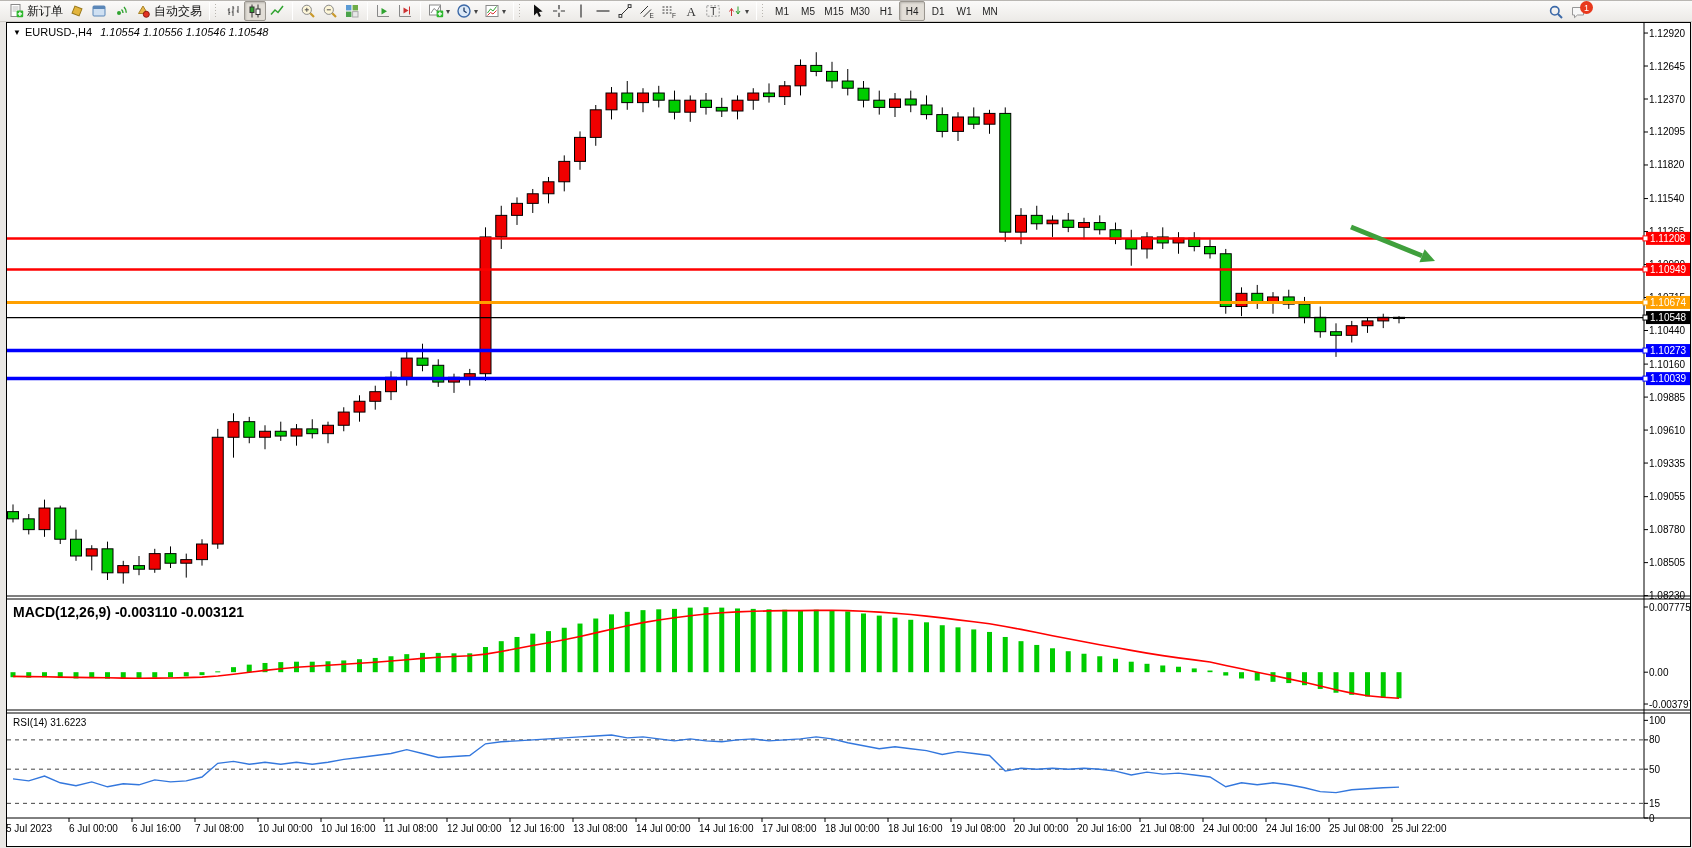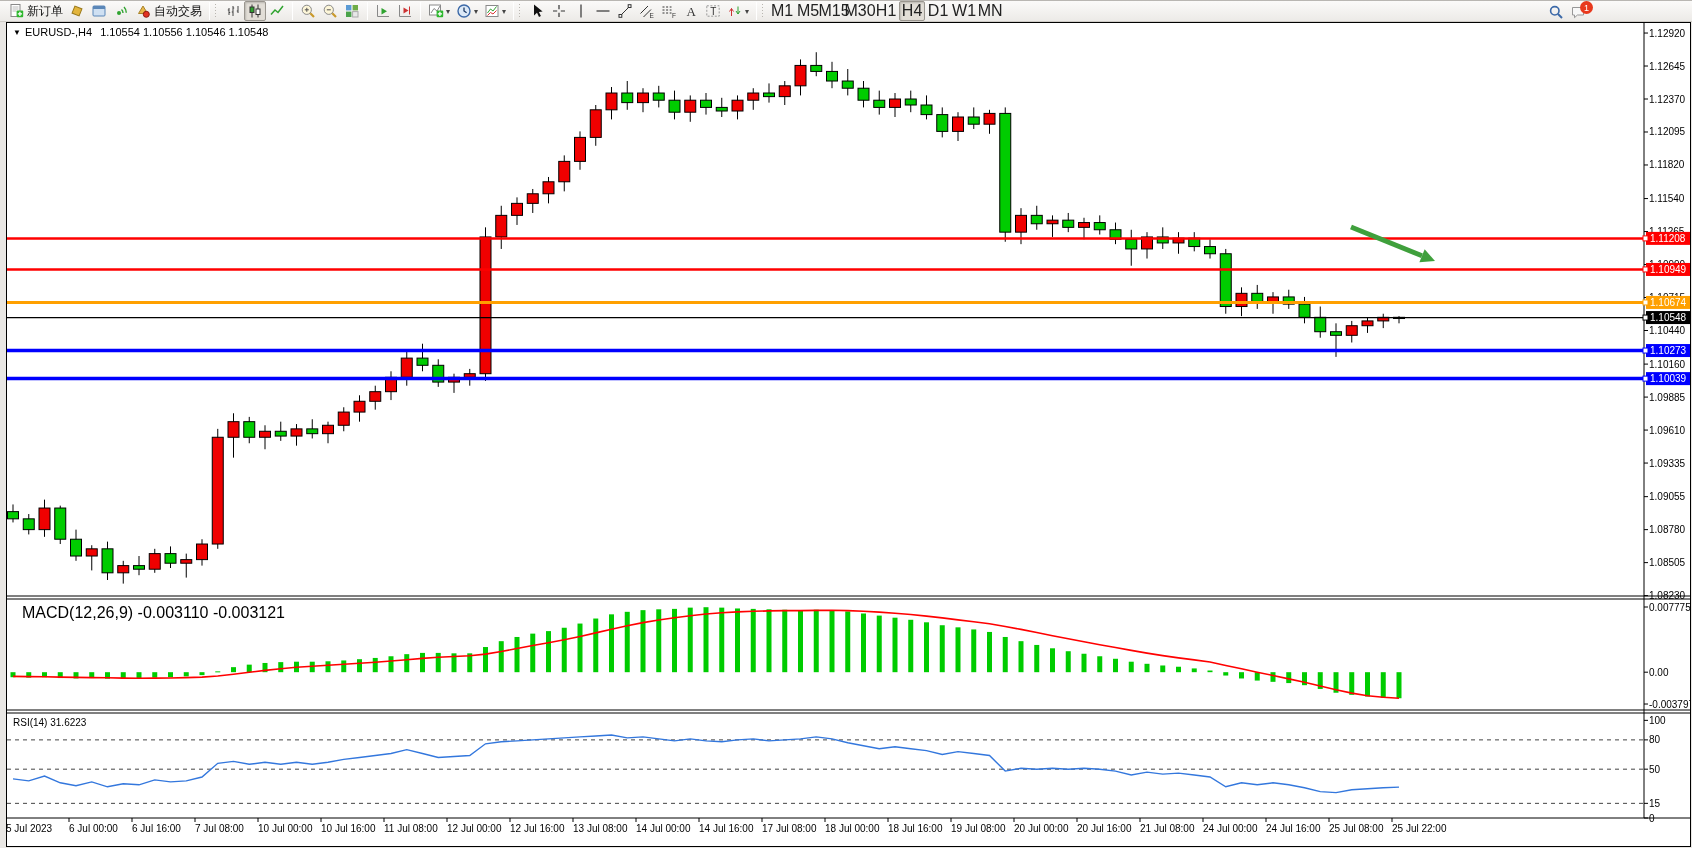--- a/index.html
+++ b/index.html
@@ -14,36 +14,36 @@
   .tb-sep { width:1px; height:18px; background:#c6c3be; border-right:1px solid #fff; margin:0 2px; }
   .tb-handle { width:4px; height:16px; margin:0 2px;
                background-image:radial-gradient(#b9b6b0 40%, transparent 42%);
                background-size:3px 3px; }
   .tb-btn { display:flex; align-items:center; height:20px; min-width:20px; padding:0 2px;
             border:1px solid transparent; border-radius:2px; cursor:default; }
   .tb-btn.active { background:#e2ded7; border:1px solid #9a968f;
                    box-shadow:inset 1px 1px 2px rgba(0,0,0,.18); }
   .tb-btn .lbl { font-size:12px; color:#111; margin-left:3px; white-space:nowrap; }
   .tb-btn .caret { font-size:8px; color:#444; margin-left:2px; }
-  .tb-btn.tf { justify-content:center; width:26px; font-size:16px; color:#222; }
+  .tb-btn.tf { justify-content:center; width:26px; font-size:10px; color:#222; }
   .tb-btn.tf.active { font-weight:normal; }
   #tb-right { position:absolute; left:1545px; top:0; display:flex; align-items:center; height:22px; }
   .badge { position:absolute; top:0px; margin-left:10px; min-width:13px; height:13px;
            background:#e8391d; color:#fff; border-radius:8px; font-size:9px;
            display:flex; align-items:center; justify-content:center; padding:0 2px; }
   
   #chart-window { position:absolute; left:6px; top:22px; width:1685px; height:825px;
                   background:#fff; border:1px solid #000; }
   #chart-svg { position:absolute; left:0; top:0; }
   .overlay-label { position:absolute; font-size:11px; color:#000; white-space:nowrap;
                    pointer-events:none; z-index:4; }
   #chart-title { left:6px; top:3px; }
   #chart-title .tri { font-size:8px; margin-right:4px; vertical-align:1px; }
-  #chart-title .quotes { margin-left:8px; }
-  #macd-label { left:15px; top:581px; font-size:16px; }
+  #chart-title .quotes { margin-left:8px;font-style:italic; }
+  #macd-label { left:6px; top:581px; font-size:14px;font-weight:bold; }
   #rsi-label  { left:6px; top:694px; font-size:10px;text-align:center; }
 </style>
 </head>
 <body>
 
 <div id="toolbar">
     <div class="tb-group">
       <div class="tb-btn">
         <svg width="16" height="16" viewBox="0 0 16 16">
           <rect x="3" y="1.5" width="9" height="12" fill="#fff" stroke="#8a8a8a"></rect>

